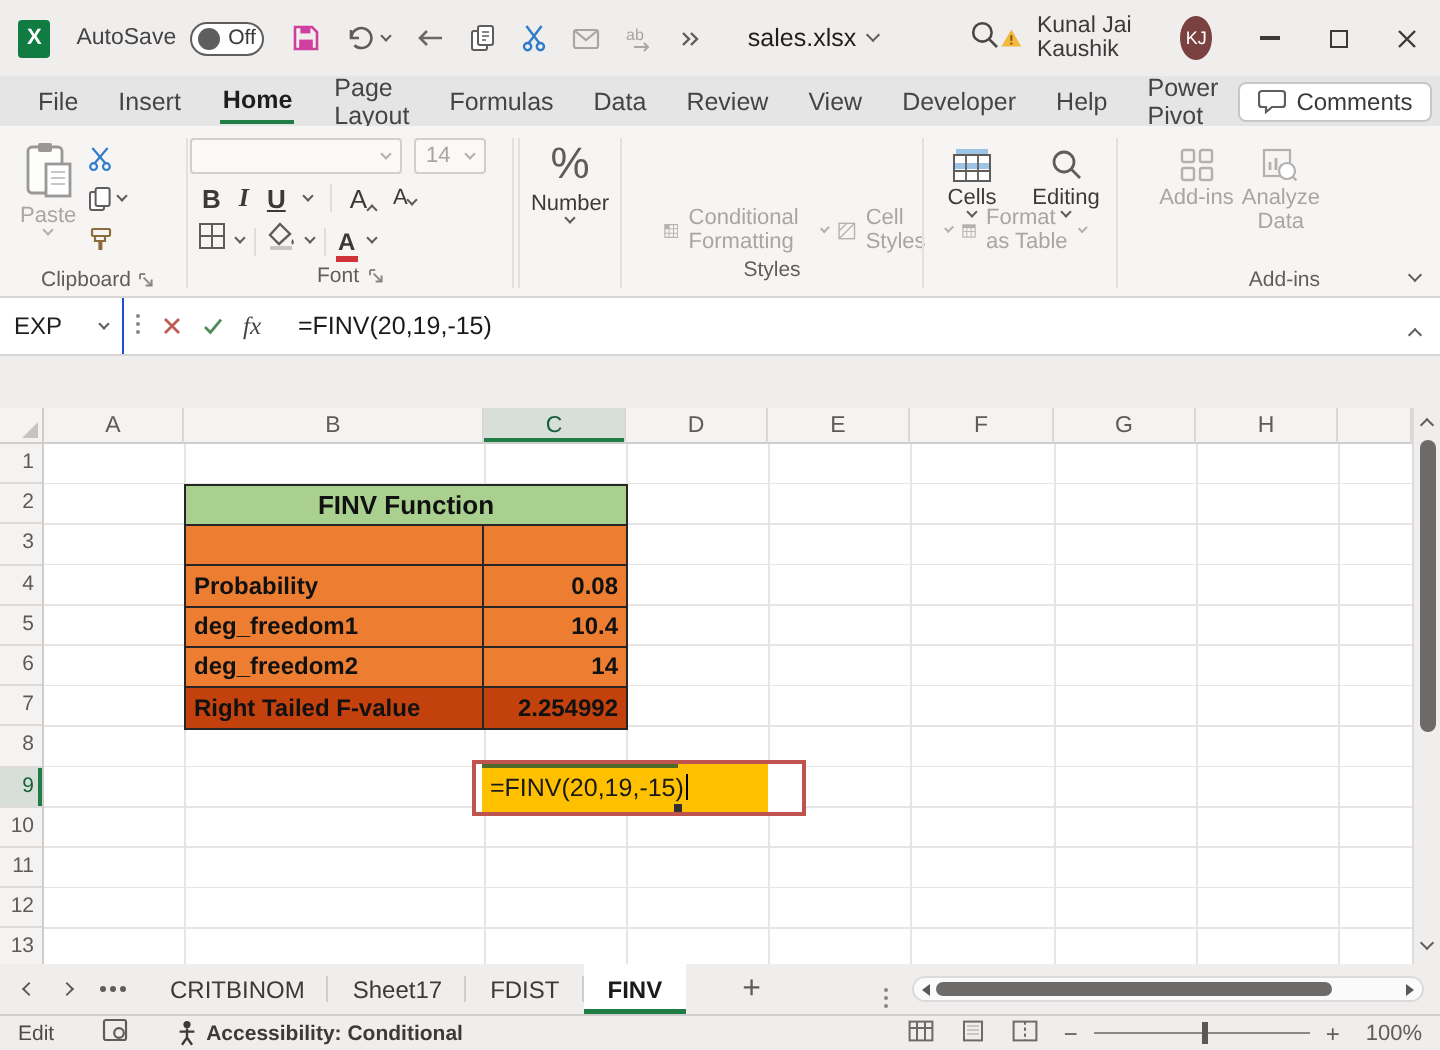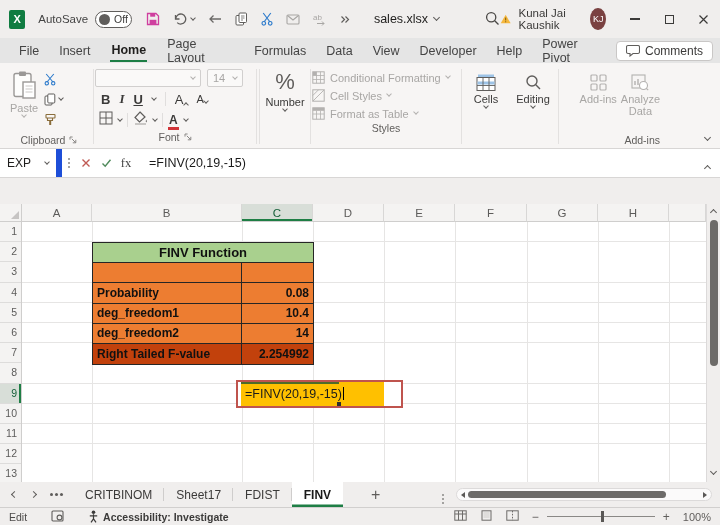--- a/index.html
+++ b/index.html
@@ -63,32 +63,32 @@
   .fname { width:106px; }
   .fsize { width:36px; }
   .bi { font-size:13px; color:#3b3a39; font-weight:bold; }
   .it { font-style:italic; font-family:"Liberation Serif", serif; }
   .un { text-decoration:underline; }
   .fdiv { width:1px; height:14px; background:#e0dedd; }
   .fc { font-weight:bold; font-size:12px; color:#3b3a39; position:relative; padding:0 1px; }
   .fc-bar { position:absolute; left:0; right:0; bottom:-3px; height:3px; background:#d13438; }
   .g-one { width:52px; }
   .g-styles { width:148px; }
-  .stylerows { display:flex; flex-direction:column; gap:5px; padding:6px 0 0 0; width:100%; }
+  .stylerows { display:flex; flex-direction:row; gap:5px; padding:6px 0 0 20px; width:100%;margin-top:32px; }
   .srow { display:flex; align-items:center; gap:5px; font-size:11px; color:#a8a6a4; }
   .g-addins { width:100px;align-items:flex-end; }
   .g-addins .g-content { gap:4px; justify-content:center; }
   .collapse-ch { position:absolute; right:10px; bottom:8px; }
 
   
   .formulabar { height:29px; background:#fff; border-bottom:1px solid #d8d6d5; display:flex; align-items:center; }
-  .namebox { width:62px; height:100%; display:flex; align-items:center; justify-content:space-between; padding:0 7px; border-right:6px solid #1d4ed8; font-size:12px; color:#1f1e1d; }
+  .namebox { width:62px; height:100%; display:flex; align-items:center; justify-content:space-between; padding:0 7px; border-right:1px solid #1d4ed8; font-size:12px; color:#1f1e1d; }
   .fb-grip { padding:0 6px; }
   .fb-btn { width:20px; display:flex; justify-content:center; }
-  .fb-fx { font-family:"Liberation Serif", serif; font-size:12.5px; color:#444; }
+  .fb-fx { font-style:italic; font-family:"Liberation Serif", serif; font-size:12.5px; color:#444; }
   .fb-text { margin-left:13px; font-size:12.5px; color:#1a1a1a; }
   .fb-collapse { margin-left:auto; padding-right:10px; }
 
   .gapstrip { height:26px; background:#f0eeed; }
 
   
   .grid { position:relative; height:278px; background:#fff; overflow:hidden; }
   .corner { position:absolute; left:0; top:0; width:22px; height:18px; background:#f4f3f2; border-right:1px solid #cfcecd; border-bottom:1px solid #cfcecd; }
   .corner::after { content:""; position:absolute; right:2px; bottom:2px; border-left:8px solid transparent; border-bottom:8px solid #c6c4c3; }
   .colh { position:absolute; top:0; height:18px; background:#f4f3f2; border-right:1px solid #d8d7d6; border-bottom:1px solid #cfcecd; display:flex; align-items:center; justify-content:center; font-size:11.5px; color:#5c5b5a; }
@@ -261,20 +261,23 @@
         <span>Home</span>
       </div>
     <div class="rtab">
         <span>Page Layout</span>
       </div>
     <div class="rtab">
         <span>Formulas</span>
       </div>
     <div class="rtab">
         <span>Data</span>
+      </div>
+    <div class="rtab">
+        <span>Review</span>
       </div>
     <div class="rtab">
         <span>View</span>
       </div>
     <div class="rtab">
         <span>Developer</span>
       </div>
     <div class="rtab">
         <span>Help</span>
       </div>
@@ -622,21 +625,21 @@
       <span>Edit</span>
       <span><svg width="13" height="12" viewBox="0 0 13 12">
             <rect x="1" y="1" width="11" height="10" rx="1" fill="none" stroke="#5f5d5b" stroke-width="1.1"></rect>
             <circle cx="8.5" cy="7.5" r="2.4" fill="none" stroke="#5f5d5b" stroke-width="1.1"></circle>
           </svg></span>
       <span class="sb-acc">
         <svg width="11" height="13" viewBox="0 0 11 13">
             <circle cx="5.5" cy="2.3" r="1.8" fill="#3b3a39"></circle>
             <path d="M5.5 4.3 V8.8 M1.8 5.8 H9.2 M5.5 8.8 L3 12.4 M5.5 8.8 L8 12.4" stroke="#3b3a39" stroke-width="1.2" fill="none"></path>
           </svg>
-        <span>Accessibility: Investigate</span>
+        <span>Accessibility: Conditional</span>
       </span>
     </div>
     <div class="sb-right">
       <span><svg width="13" height="11" viewBox="0 0 13 11">
             <rect x="0.8" y="0.8" width="11.4" height="9.4" fill="none" stroke="#6d6b69" stroke-width="1"></rect>
             <path d="M0.8 4 H12.2 M4.5 0.8 V10.2 M8.5 0.8 V10.2" stroke="#6d6b69" stroke-width="1"></path>
           </svg></span>
       <span><svg width="13" height="11" viewBox="0 0 13 11">
             <rect x="2" y="0.8" width="9" height="9.4" fill="none" stroke="#6d6b69" stroke-width="1"></rect>
             <path d="M3.5 3 H9.5 M3.5 5 H9.5 M3.5 7 H9.5" stroke="#c9c7c5" stroke-width="0.9"></path>

